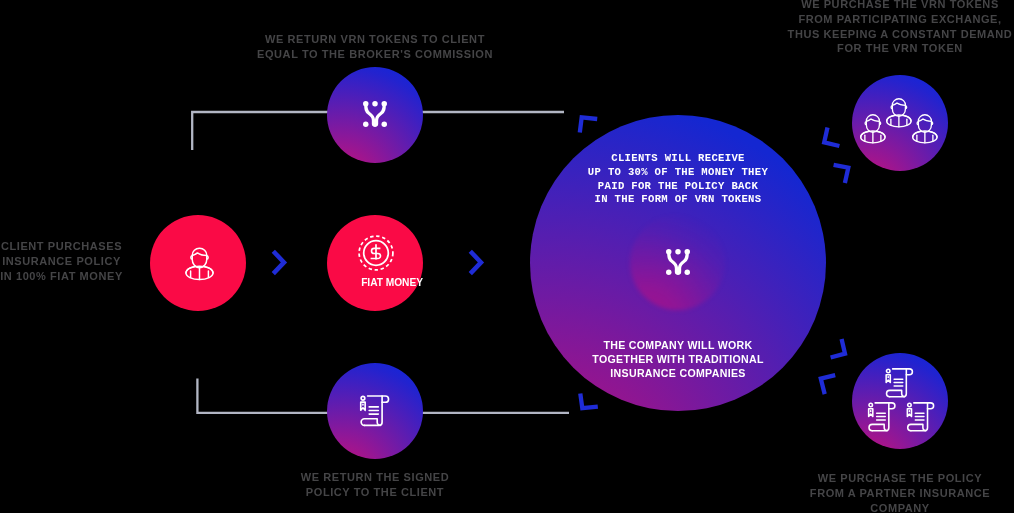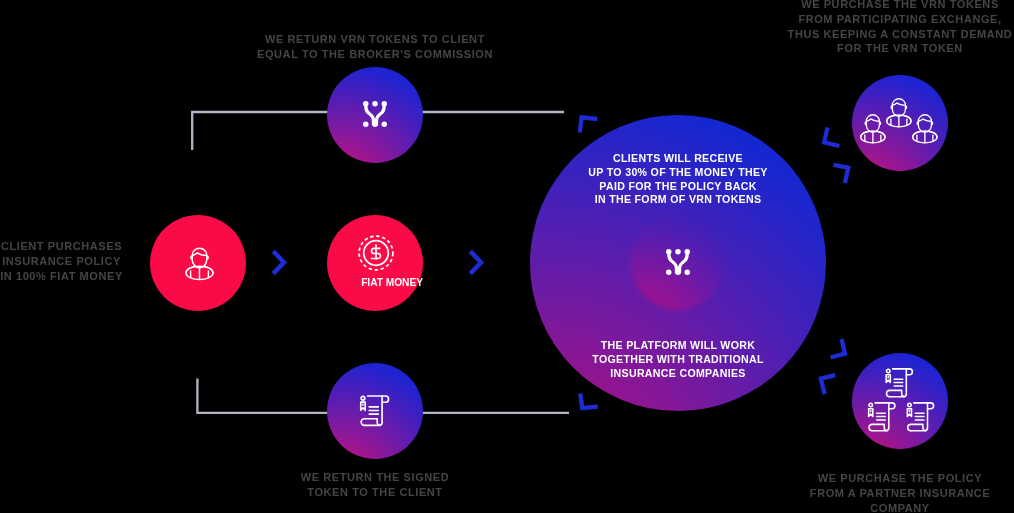--- a/index.html
+++ b/index.html
@@ -97,21 +97,21 @@
   <div class="cap" style="left:775px;top:-3px;width:250px;">WE PURCHASE THE VRN TOKENS
 FROM PARTICIPATING EXCHANGE,
 THUS KEEPING A CONSTANT DEMAND
 FOR THE VRN TOKEN</div>
 
   <div class="cap" style="left:-41px;top:239px;width:205px;">CLIENT PURCHASES
 INSURANCE POLICY
 IN 100% FIAT MONEY</div>
 
   <div class="cap" style="left:265px;top:470px;width:220px;">WE RETURN THE SIGNED
-TOKEN TO THE CLIENT</div>
+POLICY TO THE CLIENT</div>
 
   <div class="cap" style="left:790px;top:471px;width:220px;">WE PURCHASE THE POLICY
 FROM A PARTNER INSURANCE
 COMPANY</div>
 
   <div class="node node-grad" style="left:327px;top:67px;width:96px;height:96px;">
     <svg class="ico" viewBox="0 0 24 26" style="left:36px;top:34px;width:24px;height:26px;">
       <use href="#vrn-glyph"></use>
     </svg>
   </div>
@@ -135,28 +135,28 @@
   <div class="node node-grad" style="left:327px;top:363px;width:96px;height:96px;">
     <svg class="ico" viewBox="-0.9 -0.9 30.6 32.4" style="left:32px;top:31px;width:30.6px;height:32.4px;">
       <use href="#scroll-glyph"></use>
     </svg>
   </div>
 
   <div class="node node-big" style="left:530px;top:115px;width:296px;height:296px;">
     <div class="abs" style="left:100px;top:100px;width:95px;height:95px;border-radius:50%;
                 background:radial-gradient(circle 112px at 18px 104px,rgba(206,12,118,.54) 0%,rgba(198,13,128,.46) 28%,rgba(180,16,138,.28) 55%,rgba(160,18,150,.11) 78%,rgba(150,20,160,0) 100%);
                 filter:blur(2.2px);"></div>
-    <div class="inner-text" style="left:0;top:37px;width:296px;">CLIENTS WILL RECEIVE
+    <div class="inner-text" style="left:0;top:37px;width:296px;font-family:Liberation Mono, monospace;">CLIENTS WILL RECEIVE
 UP TO 30% OF THE MONEY THEY
 PAID FOR THE POLICY BACK
 IN THE FORM OF VRN TOKENS</div>
     <svg class="ico" viewBox="0 0 24 26" style="left:136px;top:134px;width:24px;height:26px;">
       <use href="#vrn-glyph"></use>
     </svg>
-    <div class="inner-text" style="left:0;top:224px;width:296px;">THE PLATFORM WILL WORK
+    <div class="inner-text" style="left:0;top:224px;width:296px;">THE COMPANY WILL WORK
 TOGETHER WITH TRADITIONAL
 INSURANCE COMPANIES</div>
   </div>
 
   <div class="node node-grad" style="left:852px;top:75px;width:96px;height:96px;">
     <svg class="ico" viewBox="0 0 80 51" style="left:8px;top:20px;width:80px;height:51px;">
       <g transform="translate(26,0) scale(0.92)">
           <use href="#person-glyph"></use>
         </g>
       <g transform="translate(0,16) scale(0.92)">

